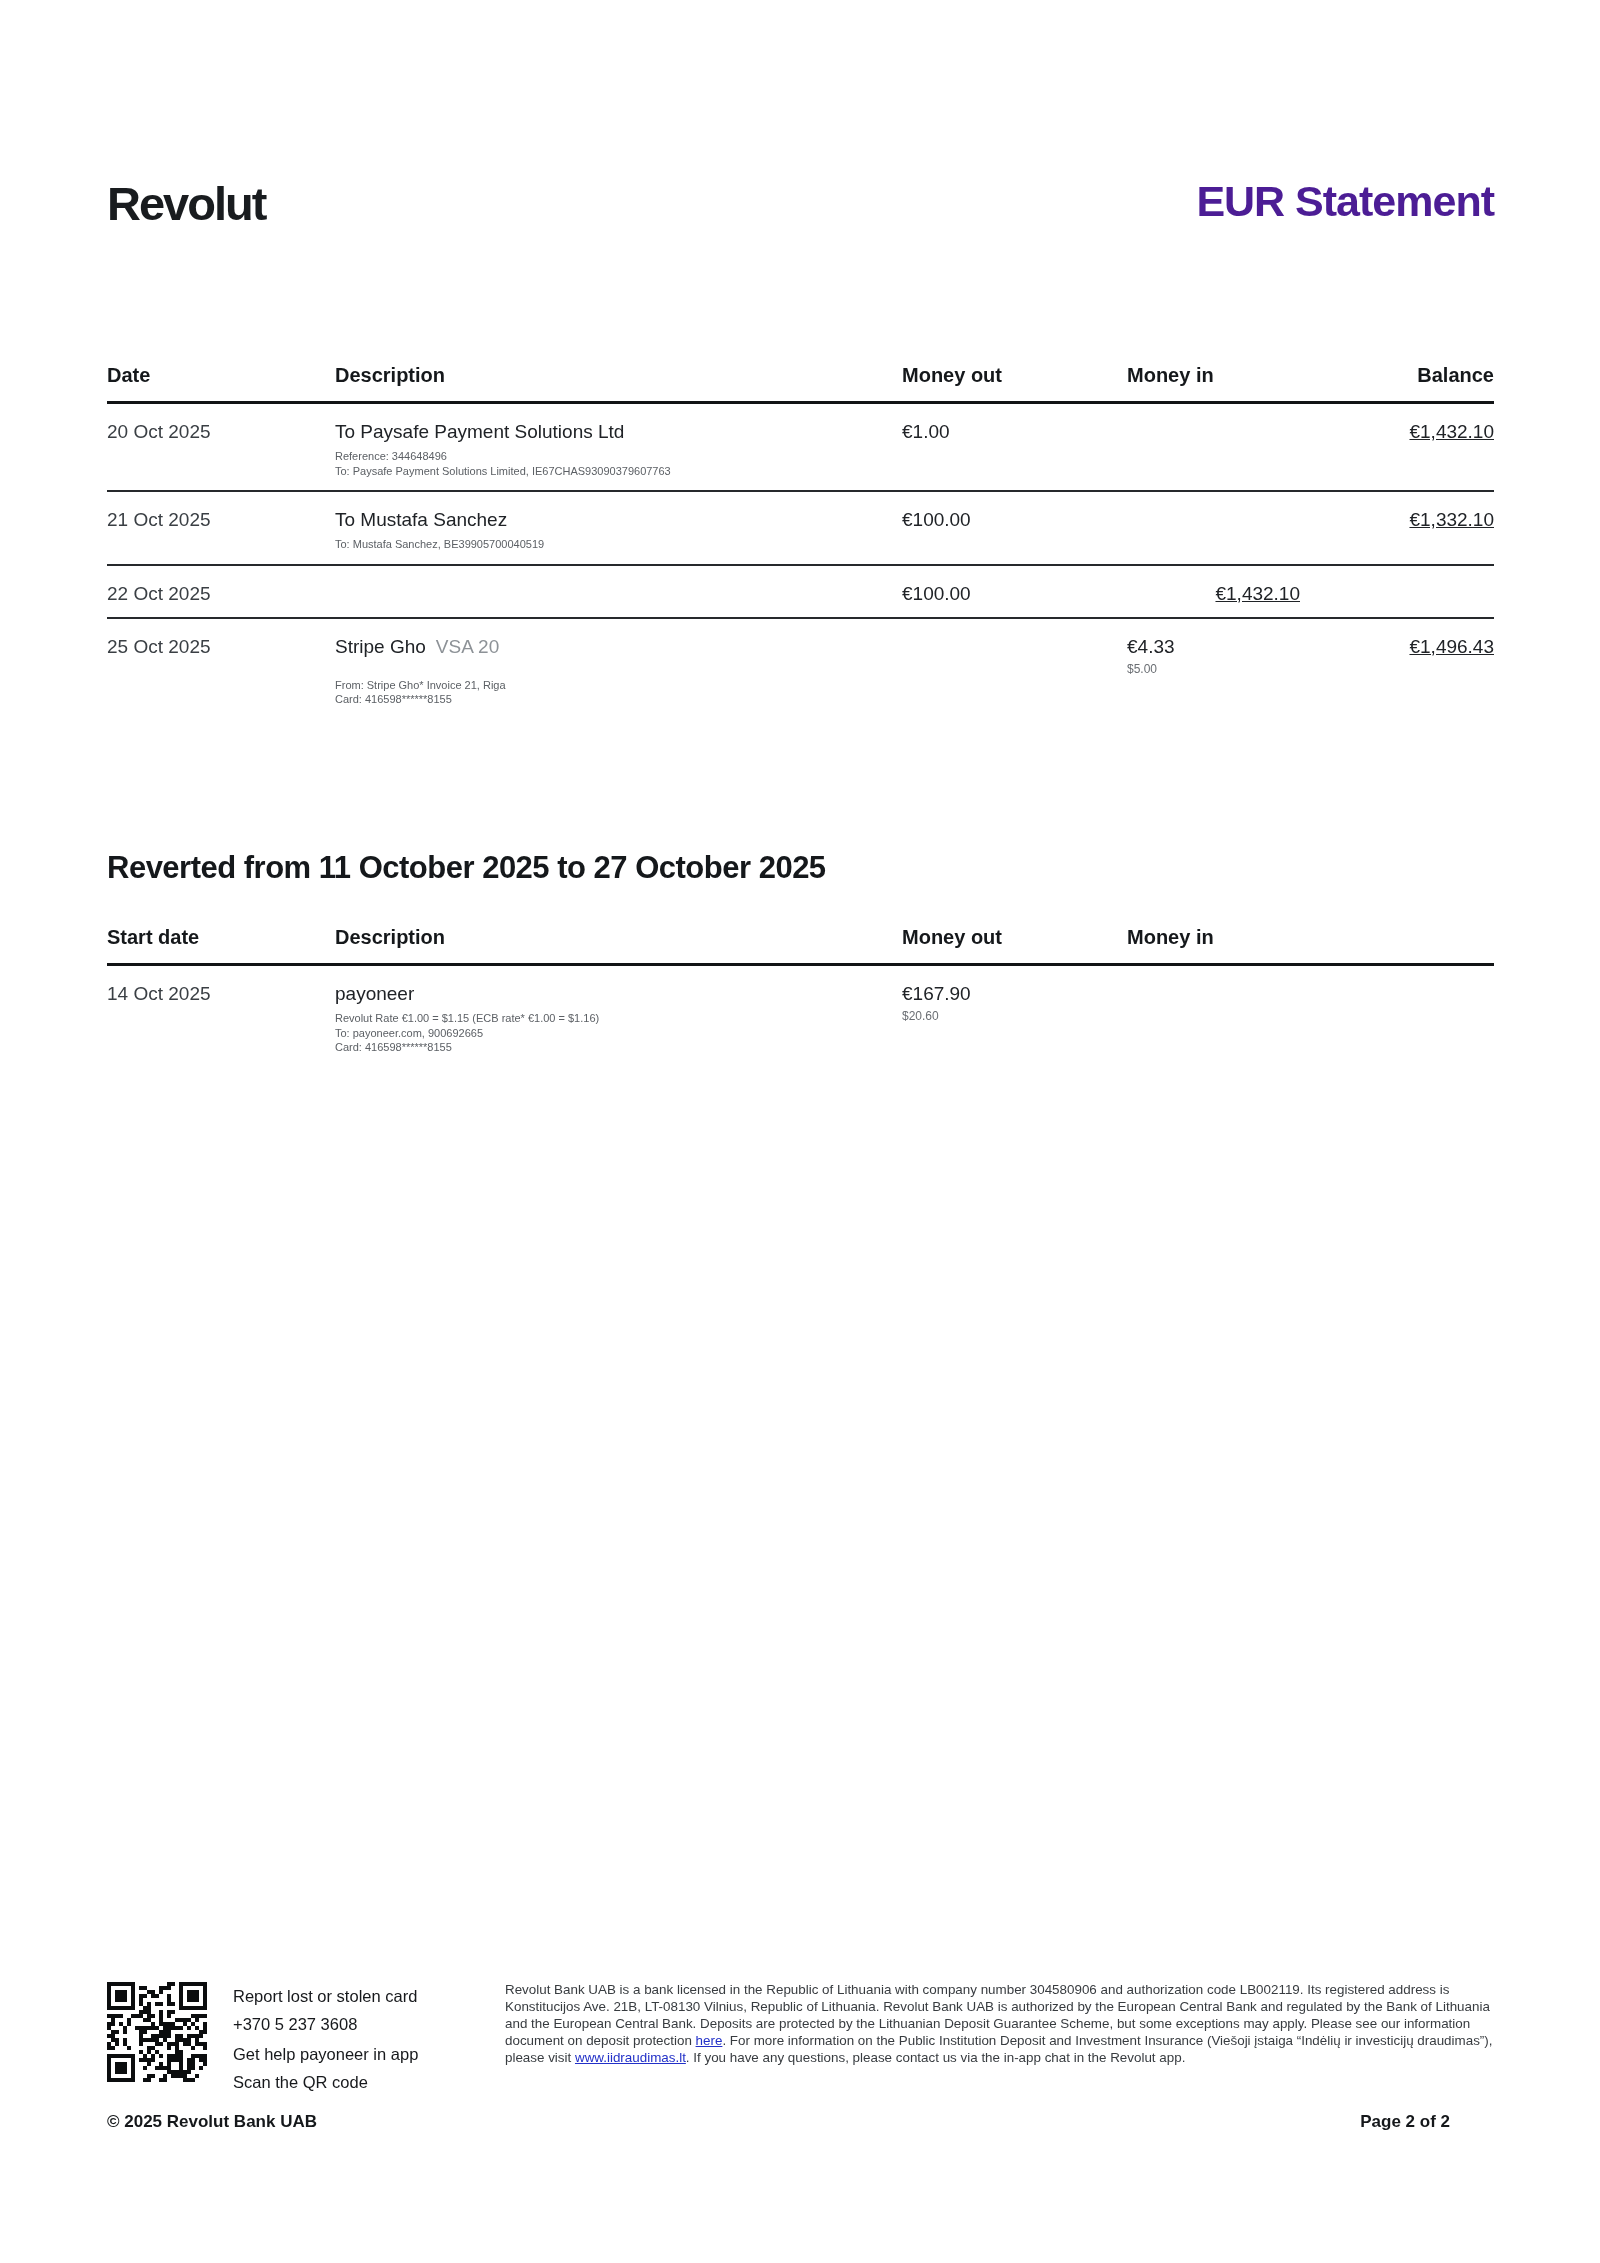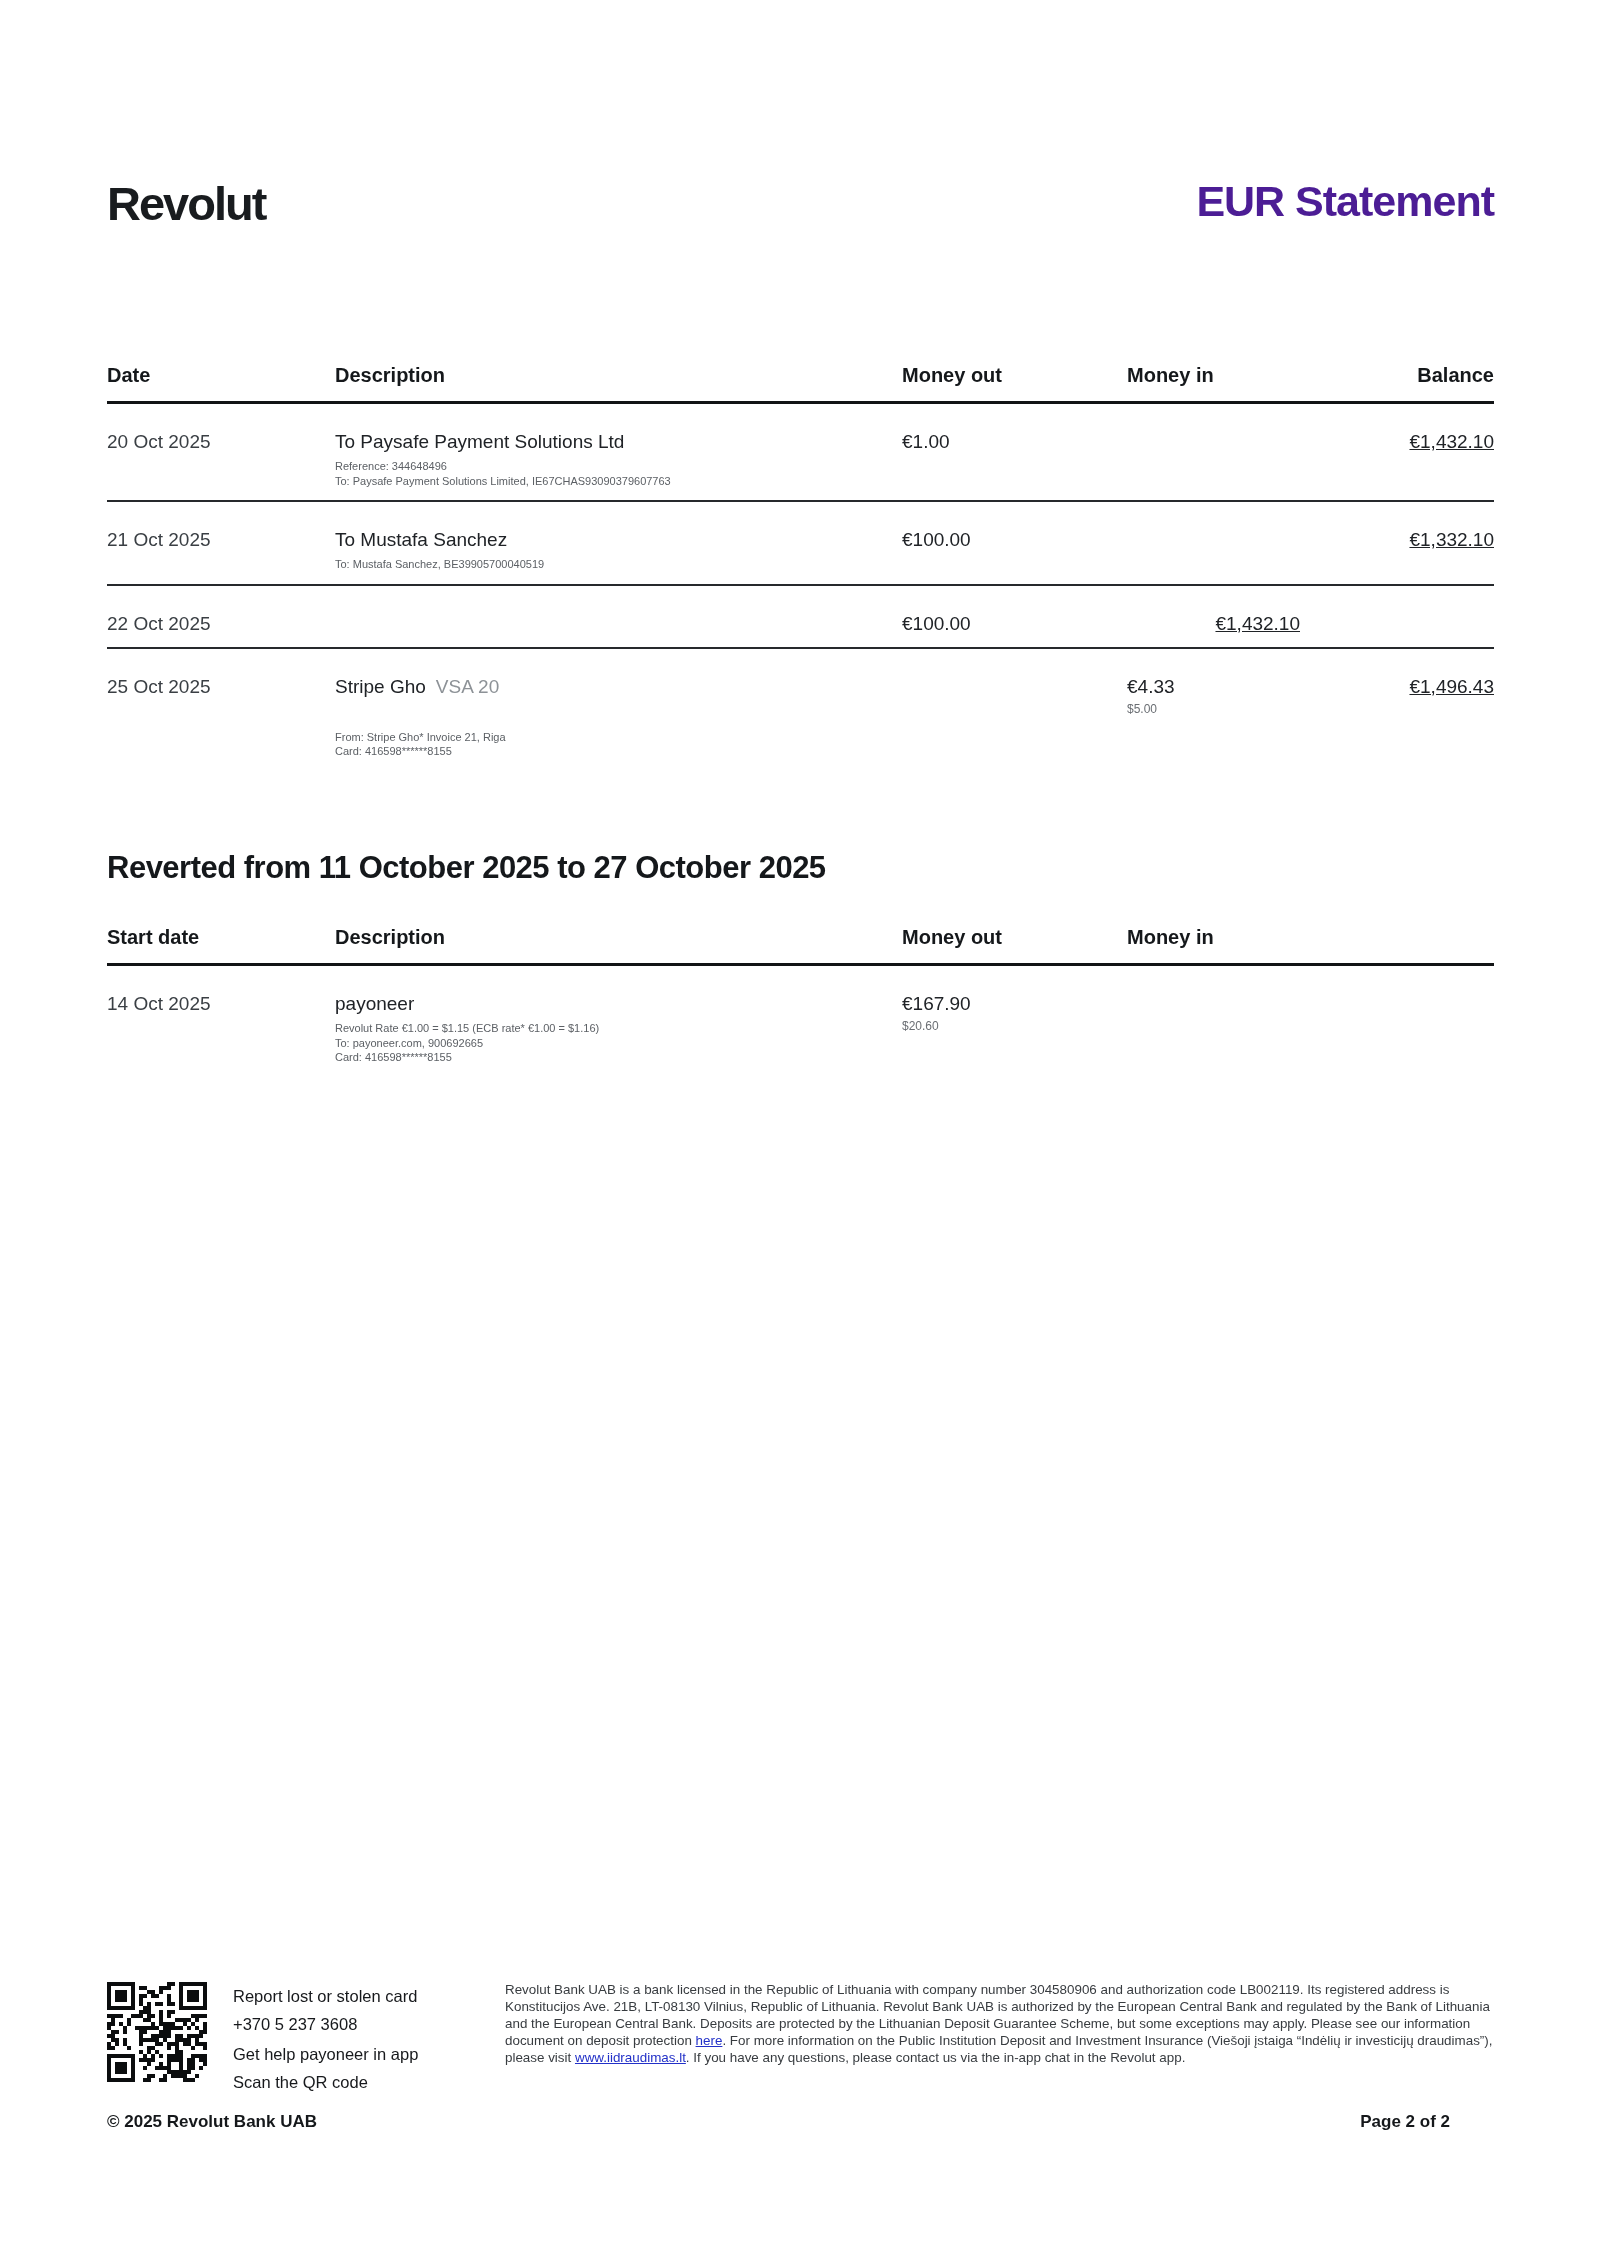--- a/index.html
+++ b/index.html
@@ -19,27 +19,27 @@
   .doc-meta { margin-top:12px; font-size:18px; color:#33373b; line-height:30px; }
 
   
   .tbl { position:absolute; left:107px; right:106px; }
   .tbl-1 { top:356px; }
   .tbl-2 { top:918px; }
   .grid { display:grid; grid-template-columns:228px 567px 225px 173px 1fr; }
   .thead { font-size:20px; font-weight:700; color:#15181b;
            padding:8px 0 14px 0; border-bottom:3px solid #121416; }
   .thead .col-balance { text-align:right; }
-  .row { border-bottom:2px solid #26292c; padding:27px 0 12px 0; }
+  .row { border-bottom:2px solid #26292c; padding:17px 0 12px 0; }
   .row.last { border-bottom:none; }
   .cell-date { font-size:19px; color:#3a3f44; }
   .tx-main { font-size:19px; color:#202327; }
   .tx-suffix { color:#8d9297; margin-left:10px; }
   .tx-details { margin-top:6px; font-size:11px; line-height:14.5px; color:#5c6065; }
-  .tx-details.spaced { margin-top:32px; }
+  .tx-details.spaced { margin-top:20px; }
   .amount { font-size:19px; color:#202327; }
   .amount-sub { margin-top:4px; font-size:12px; color:#6a6e73; }
   .cell-balance { text-align:right; font-size:19px; color:#202327;text-decoration:underline; }
 
   
   .section-heading { position:absolute; left:107px; top:850px;
                      font-size:31px; font-weight:700; color:#15181b; letter-spacing:-0.5px; }
 
   
   .footer { position:absolute; left:107px; right:106px; top:1982px;

